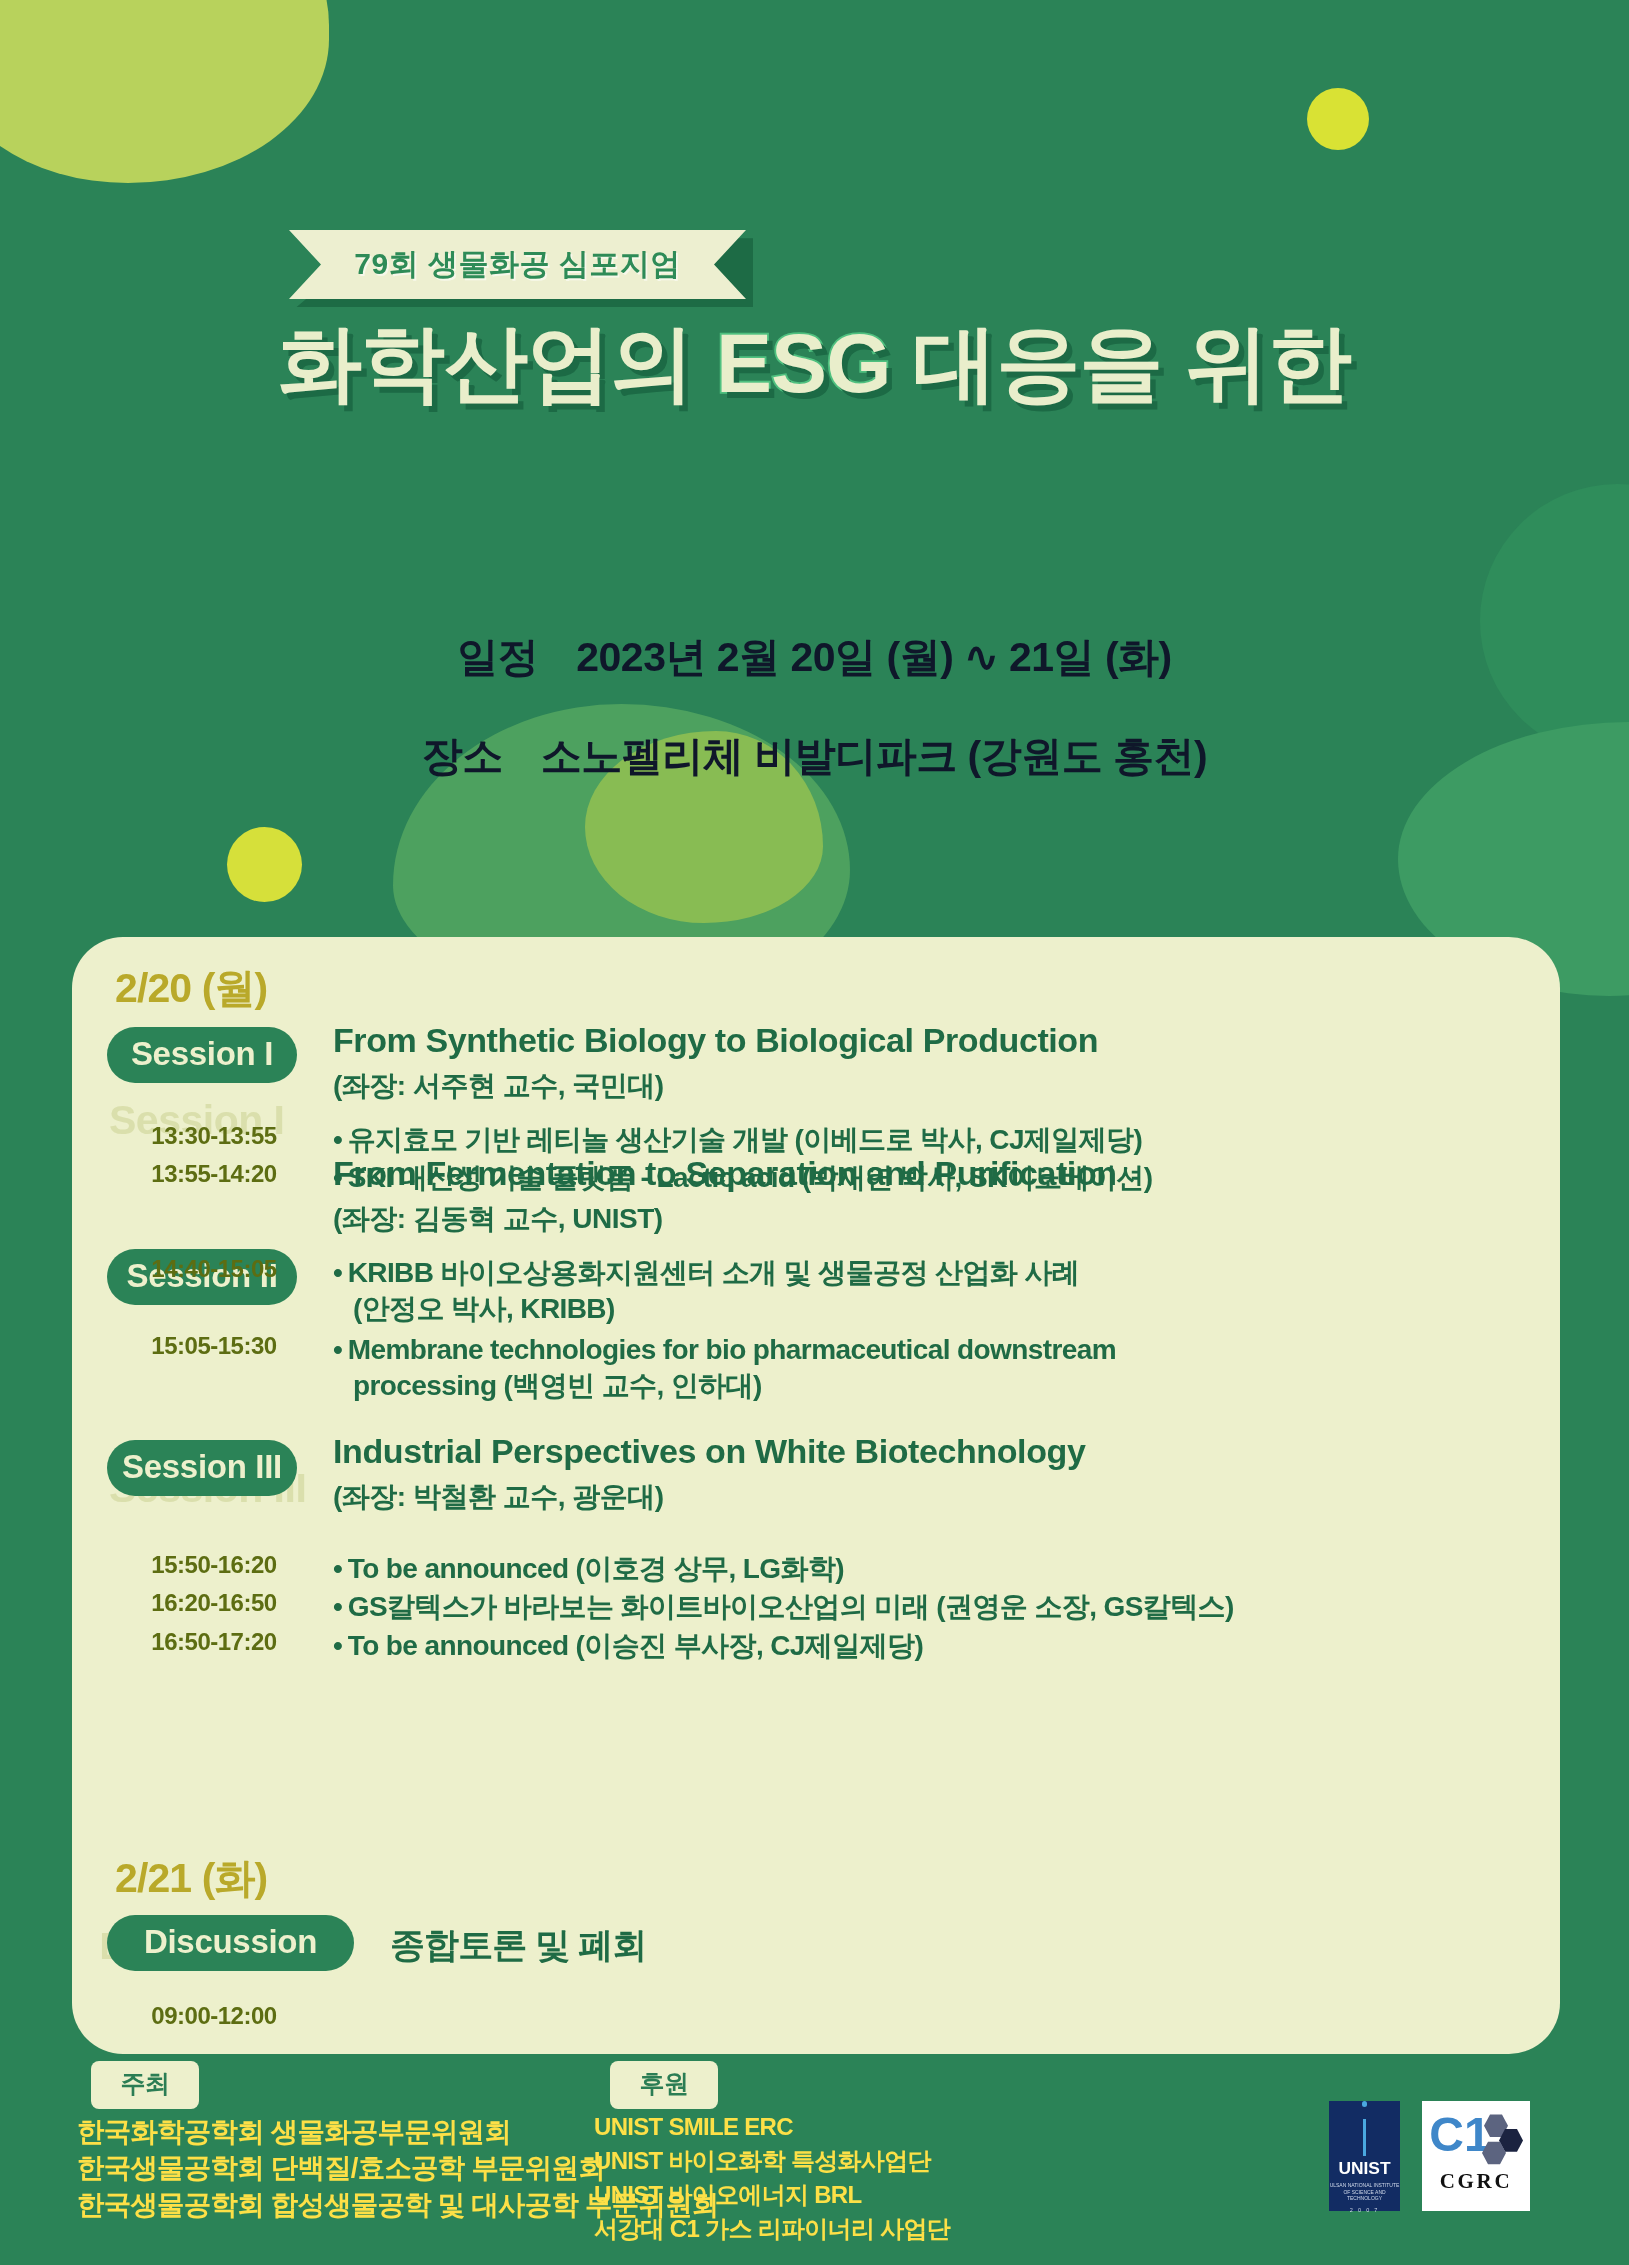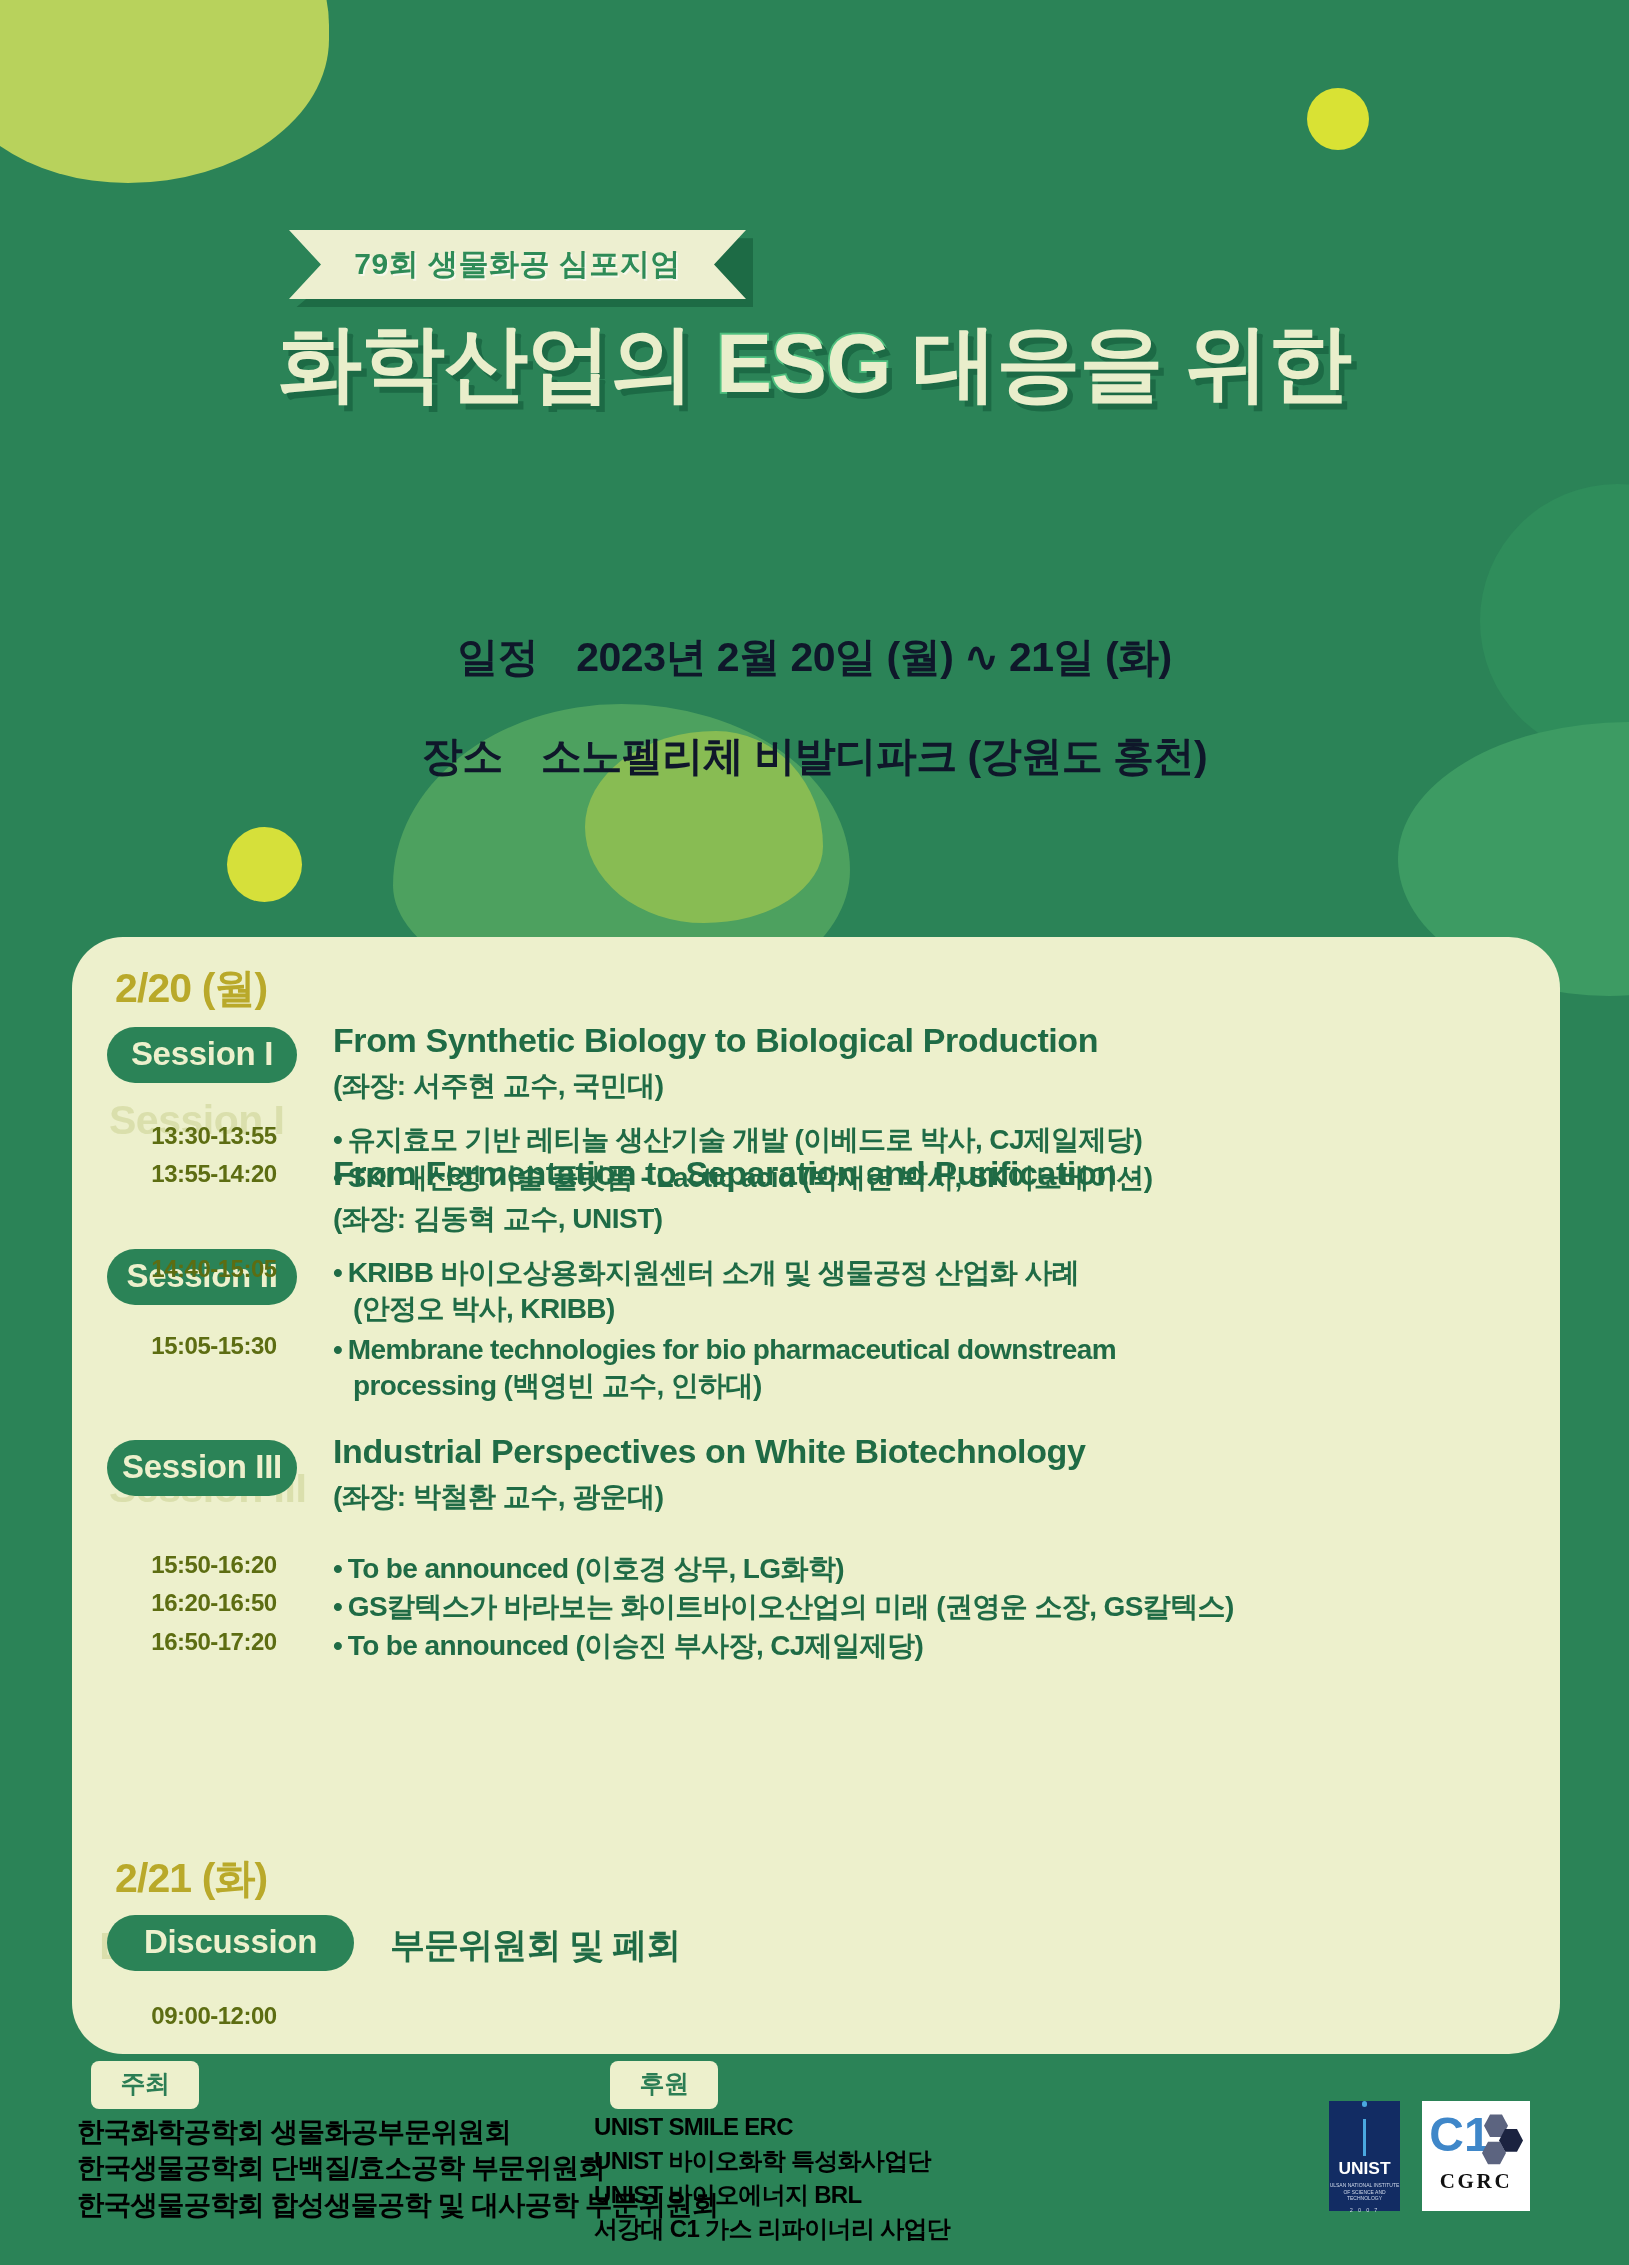--- a/index.html
+++ b/index.html
@@ -234,21 +234,21 @@
     padding: 6.4px 0 8.2px 0;
     width: 108px;
     text-align: center;
     letter-spacing: -0.5px;
   }
   #host-pill { left: 91px; top: 0px; }
   #sponsor-pill { left: 610px; top: 0px; }
 
   .org-list {
     position: absolute;
-    color: #000000;
+    color: #fde047;
     font-weight: bold;
     letter-spacing: -0.7px;
   }
   #host-list { left: 77px; top: 53px; font-size: 27.4px; line-height: 1.33; }
   #sponsor-list { left: 594px; top: 49px; font-size: 24px; line-height: 1.42; }
 
   
   #unist-logo {
     position: absolute;
     left: 1329px; top: 40px;
@@ -383,21 +383,21 @@
       <div class="talk" style="top:652px;"><span class="bullet">•</span><span>GS칼텍스가 바라보는 화이트바이오산업의 미래 (권영운 소장, GS칼텍스)</span></div>
 
       <div class="time" style="top:691px;">16:50-17:20</div>
       <div class="talk" style="top:691px;"><span class="bullet">•</span><span>To be announced (이승진 부사장, CJ제일제당)</span></div>
     </div>
 
     <div id="day2" class="day-head">2/21 (화)</div>
 
     <div class="session">
       <div class="pill" style="top:978px; width:247px;">Discussion</div>
-      <div class="discussion-topic" style="left:318px; top:985px;">부문위원회 및 폐회</div>
+      <div class="discussion-topic" style="left:318px; top:985px;">종합토론 및 폐회</div>
       <div class="time" style="top:1065px;">09:00-12:00</div>
     </div>
 
   </div>
 
   <div id="footer">
 
     <div class="tagpill" id="host-pill">주최</div>
     <div class="org-list" id="host-list">
       <div>한국화학공학회 생물화공부문위원회</div>

